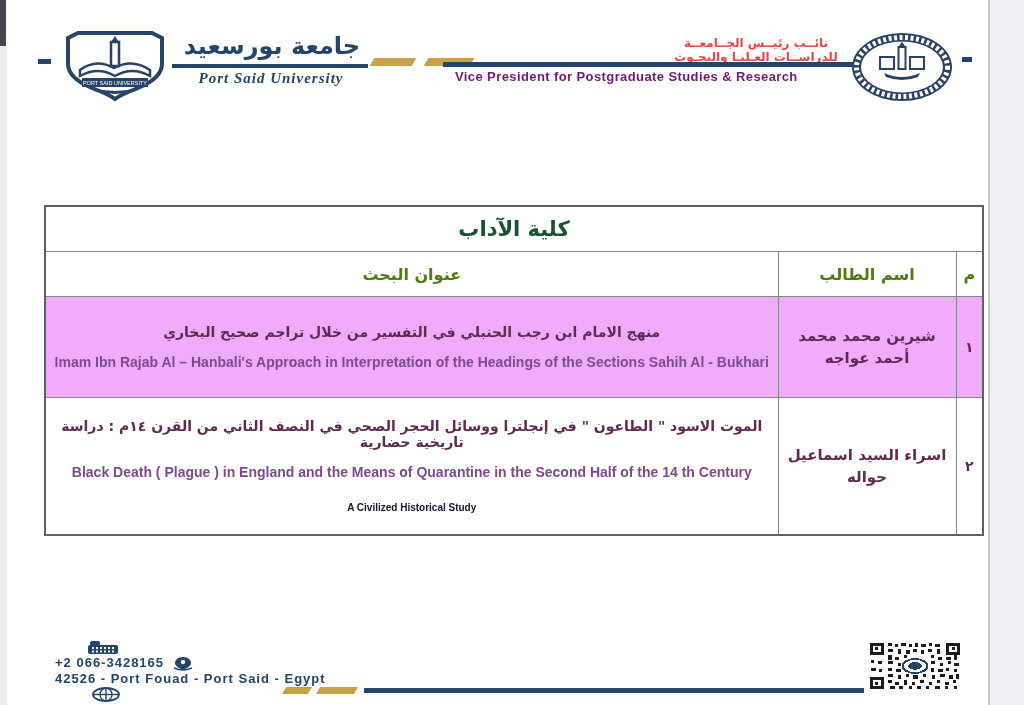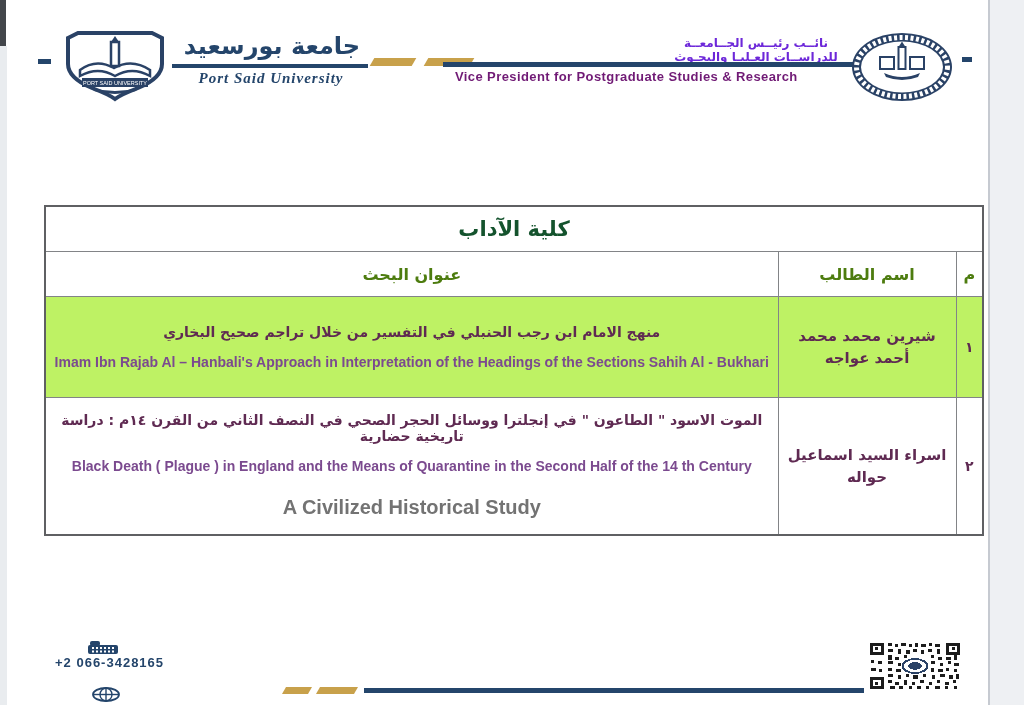--- a/index.html
+++ b/index.html
@@ -20,46 +20,46 @@
   .dash{position:absolute;background:#24456b;}
   .gold-dash{position:absolute;background:#c8a14b;transform:skewX(-30deg);}
   .uni-ar{position:absolute;left:182px;top:32px;width:180px;
     font-family:"DejaVu Sans",sans-serif;font-weight:bold;font-size:24px;color:#24456b;
     text-align:center;direction:rtl;}
   .uni-line{position:absolute;left:172px;top:64px;width:196px;height:4px;background:#24456b;}
   .uni-en{position:absolute;left:176px;top:70px;width:190px;text-align:center;
     font-family:"Liberation Serif",serif;font-style:italic;font-weight:bold;
     font-size:15px;letter-spacing:1px;color:#24456b;}
   .office-ar{position:absolute;left:660px;top:36px;width:192px;direction:rtl;text-align:center;
-    font-family:"DejaVu Sans",sans-serif;font-weight:bold;font-size:12px;line-height:14px;color:#6d28d9;}
+    font-family:"DejaVu Sans",sans-serif;font-weight:bold;font-size:12px;line-height:14px;color:#ef4444;}
   .office-line{position:absolute;left:443px;top:62px;width:414px;height:5px;background:#24456b;}
   .office-en{position:absolute;left:455px;top:69px;width:402px;text-align:left;
     font-weight:bold;font-size:13px;letter-spacing:0.4px;color:#701a75;}
   .emblem-right{position:absolute;left:850px;top:31px;width:104px;height:72px;}
 
   
   .tbl-wrap{position:absolute;left:44px;top:205px;width:940px;}
   table.main{border-collapse:collapse;width:100%;direction:rtl;
     border:2px solid #5f6063;table-layout:fixed;}
   table.main td,table.main th{border:1.5px solid #828487;padding:2px 6px;vertical-align:middle;}
   col.c-num{width:27px;}
   col.c-student{width:178px;}
   col.c-title{width:auto;}
   .faculty-cell{height:40px;text-align:center;
     font-family:"DejaVu Sans",sans-serif;font-weight:bold;font-size:21px;color:#14532d;}
   .degree-cell{height:32px;text-align:center;
     font-family:"DejaVu Sans",sans-serif;font-weight:bold;font-size:15px;color:#5e2150;}
   .colhead{height:40px;text-align:center;
     font-family:"DejaVu Sans",sans-serif;font-weight:bold;font-size:16px;color:#4d7c0f;}
-  .row-hl td{background:#bef264;}
+  .row-hl td{background:#f0abfc;}
   .title-cell{text-align:center;padding:10px 12px;}
   .title-ar{font-family:"DejaVu Sans",sans-serif;font-weight:bold;font-size:14px;
     color:#5f2a52;direction:rtl;margin:4px 0 14px 0;}
   .title-en{font-weight:bold;font-size:14px;color:#7b4a8f;direction:ltr;margin:4px 0;}
-  .title-en2{font-weight:bold;font-size:20px;color:#737373;direction:ltr;margin:22px 0 6px 0;}
+  .title-en2{font-weight:bold;font-size:10px;color:#0f172a;direction:ltr;margin:22px 0 6px 0;}
   .row1 .title-cell{height:96px;}
   .row2 .title-cell{height:132px;}
   .student-cell{text-align:center;font-family:"DejaVu Sans",sans-serif;font-weight:bold;
     font-size:15px;color:#5f2a52;direction:rtl;line-height:22px;}
   .num-cell{text-align:center;font-family:"DejaVu Sans",sans-serif;font-weight:bold;
     font-size:14px;color:#5f2a52;}
 
   
   .ftr{position:absolute;left:0;top:630px;width:990px;height:75px;}
   .contact-row{position:absolute;left:55px;display:flex;align-items:center;height:15px;flex-direction:column;}
@@ -175,20 +175,28 @@
           <rect x="11" y="10.5" width="2" height="2"></rect>
         <rect x="15" y="10.5" width="2" height="2"></rect>
           <rect x="19" y="10.5" width="2" height="2"></rect>
         <rect x="23" y="10.5" width="2" height="2"></rect>
           <rect x="27" y="10.5" width="2" height="2"></rect>
       </g>
     </svg>
     <span class="contact-txt">+2 066-3428165</span>
   </div>
 
+  <div class="contact-row" style="top:26px;">
+    <svg class="ic" viewBox="0 0 36 15">
+      <path d="M18 1 C13 1 10 4 10 7 C10 11 18 14 18 14 C18 14 26 11 26 7 C26 4 23 1 18 1 Z" fill="#24456b"></path>
+      <circle cx="18" cy="6" r="2.2" fill="#ffffff"></circle>
+      <path d="M9 12 Q18 16 27 12" fill="none" stroke="#24456b" stroke-width="1.4"></path>
+    </svg>
+    <span class="contact-txt">42526 - Port Fouad - Port Said - Egypt</span>
+  </div>
 
 
   <div class="contact-row" style="top:57px;">
     <svg class="ic" viewBox="0 0 36 15">
       <ellipse cx="18" cy="7.5" rx="13" ry="6.5" fill="none" stroke="#24456b" stroke-width="1.8"></ellipse>
       <ellipse cx="18" cy="7.5" rx="6" ry="6.5" fill="none" stroke="#24456b" stroke-width="1.4"></ellipse>
       <line x1="5" y1="7.5" x2="31" y2="7.5" stroke="#24456b" stroke-width="1.4"></line>
       <line x1="18" y1="1" x2="18" y2="14" stroke="#24456b" stroke-width="1.4"></line>
     </svg>
     <span class="contact-txt">www.psu.edu.eg</span>

